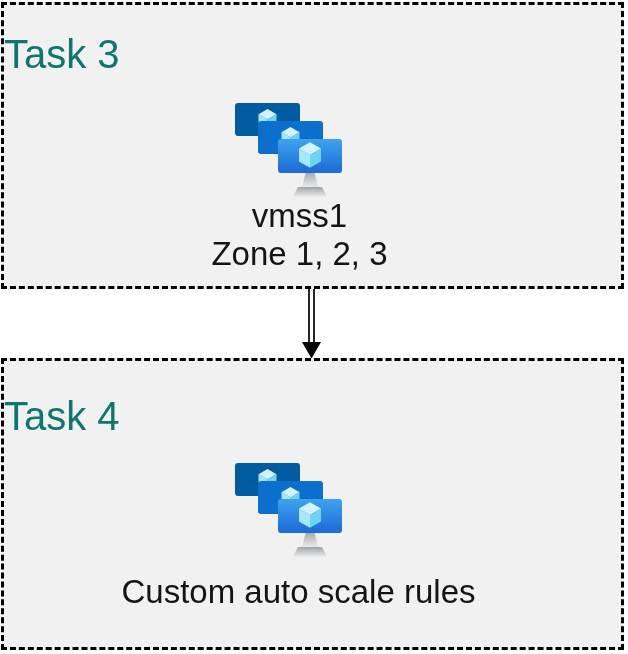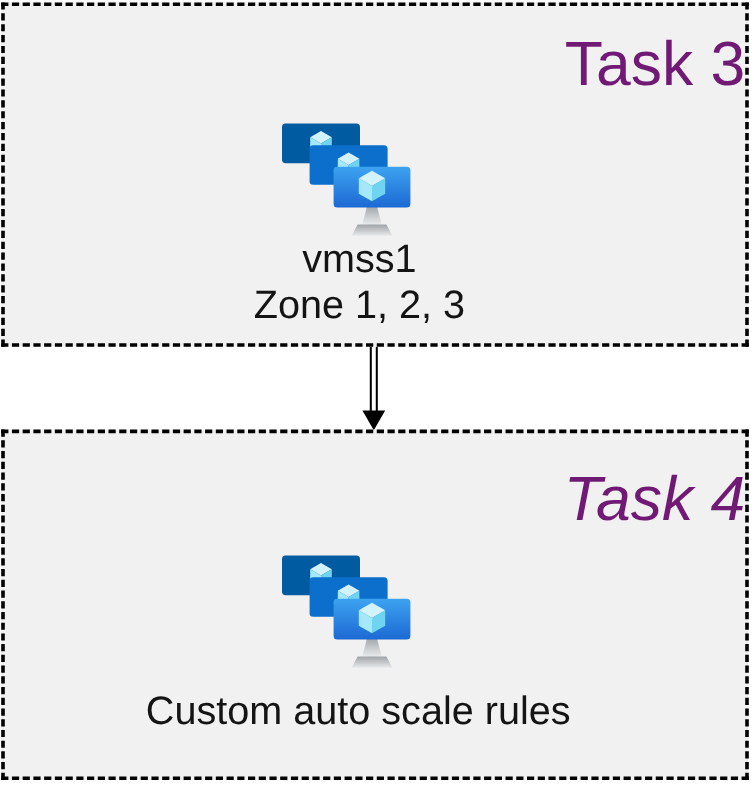--- a/index.html
+++ b/index.html
@@ -24,27 +24,27 @@
     box-sizing: border-box;
   }
   .box-task3 { top: 2px;   height: 287px; }
   .box-task4 { top: 358px; height: 292px; }
 
   .box-title {
     position: absolute;
     top: 26px;
     left: 0;
     width: 100%;
-    text-align: right;
-    font-size: 52px;
+    text-align: left;
+    font-size: 40px;
     line-height: 46px;
-    color: #701a75;
+    color: #0f766e;
     letter-spacing: 0;
   }
-  .box-task4 .box-title { top: 32px; font-style: italic; }
+  .box-task4 .box-title { top: 32px; }
 
   .icon-wrap {
     position: absolute;
     left: 231px;
     top: 96px;
     width: 110px;
     height: 96px;
   }
   .box-task4 .icon-wrap { top: 100px; }
 

